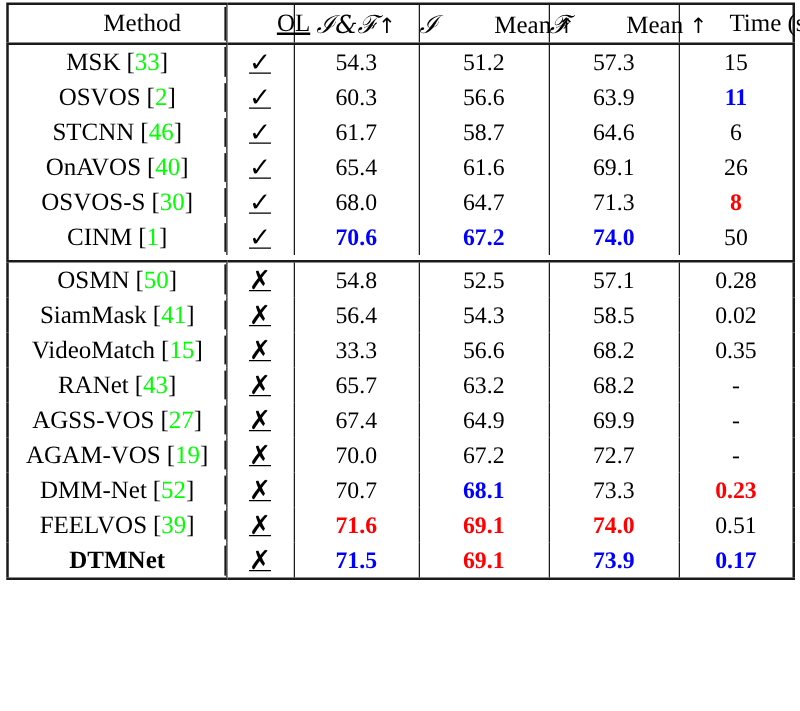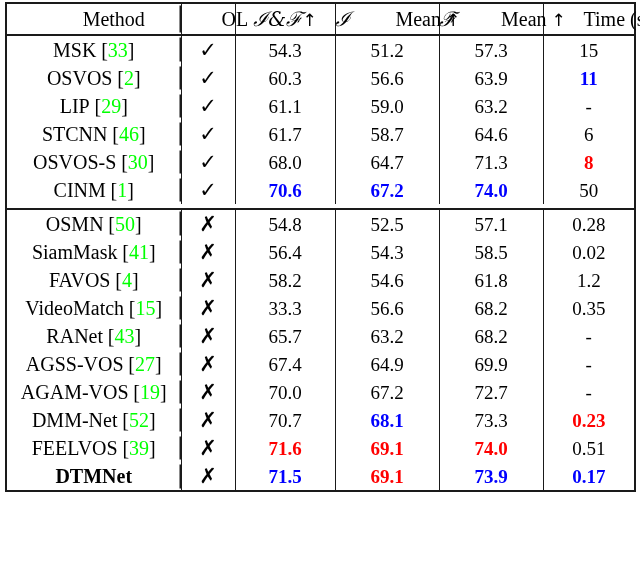--- a/index.html
+++ b/index.html
@@ -44,21 +44,21 @@
   
   col.c-method { width: 175px; }
   col.c-ol     { width: 54px; }
   col.c-jf     { width: 100px; }
   col.c-jm     { width: 104px; }
   col.c-fm     { width: 104px; }
   col.c-time   { width: 92px; }
 
   
   .sep-left  { border-left: 1.5px solid #1a1a1a; }
-  .dbl-left  { border-left: 1.5px solid #1a1a1a; box-shadow: -4px 0 0 -2.5px #1a1a1a; }
+  .dbl-left  { border-left: 1.5px solid #1a1a1a; box-shadow: -4px 0 0 -2.5px #1a1a1a; text-decoration: underline; }
 
   thead tr.header-row th {
     border-top: 2.5px solid #1a1a1a;
     border-bottom: 1.5px solid #1a1a1a;
     height: 30px;
     font-size: 20px;
   }
   tr.section-end td {
     border-bottom: 2px solid #1a1a1a;
   }
@@ -132,36 +132,36 @@
         </tr>
         <tr>
           <td><span class="method-name">OSVOS</span> <span class="method-name">[<span class="cite">2</span>]</span></td>
           <td class="dbl-left"><span class="mark">✓</span></td>
           <td class="sep-left"><span>60.3</span></td>
           <td class="sep-left"><span>56.6</span></td>
           <td class="sep-left"><span>63.9</span></td>
           <td class="sep-left"><span class="blue">11</span></td>
         </tr>
         <tr>
-          <td><span class="method-name">LIP</span> <span class="method-name">[<span class="cite">29</span>]</span></td>
-          <td class="dbl-left"><span class="mark">✓</span></td>
-          <td class="sep-left"><span>61.1</span></td>
-          <td class="sep-left"><span>59.0</span></td>
-          <td class="sep-left"><span>63.2</span></td>
-          <td class="sep-left"><span>-</span></td>
-        </tr>
-        <tr>
           <td><span class="method-name">STCNN</span> <span class="method-name">[<span class="cite">46</span>]</span></td>
           <td class="dbl-left"><span class="mark">✓</span></td>
           <td class="sep-left"><span>61.7</span></td>
           <td class="sep-left"><span>58.7</span></td>
           <td class="sep-left"><span>64.6</span></td>
           <td class="sep-left"><span>6</span></td>
         </tr>
         <tr>
+          <td><span class="method-name">OnAVOS</span> <span class="method-name">[<span class="cite">40</span>]</span></td>
+          <td class="dbl-left"><span class="mark">✓</span></td>
+          <td class="sep-left"><span>65.4</span></td>
+          <td class="sep-left"><span>61.6</span></td>
+          <td class="sep-left"><span>69.1</span></td>
+          <td class="sep-left"><span>26</span></td>
+        </tr>
+        <tr>
           <td><span class="method-name">OSVOS-S</span> <span class="method-name">[<span class="cite">30</span>]</span></td>
           <td class="dbl-left"><span class="mark">✓</span></td>
           <td class="sep-left"><span>68.0</span></td>
           <td class="sep-left"><span>64.7</span></td>
           <td class="sep-left"><span>71.3</span></td>
           <td class="sep-left"><span class="red">8</span></td>
         </tr>
         <tr>
           <td><span class="method-name">CINM</span> <span class="method-name">[<span class="cite">1</span>]</span></td>
           <td class="dbl-left"><span class="mark">✓</span></td>
@@ -183,28 +183,20 @@
         </tr>
         <tr>
           <td><span class="method-name">SiamMask</span> <span class="method-name">[<span class="cite">41</span>]</span></td>
           <td class="dbl-left"><span class="mark">✗</span></td>
           <td class="sep-left"><span>56.4</span></td>
           <td class="sep-left"><span>54.3</span></td>
           <td class="sep-left"><span>58.5</span></td>
           <td class="sep-left"><span>0.02</span></td>
         </tr>
         <tr>
-          <td><span class="method-name">FAVOS</span> <span class="method-name">[<span class="cite">4</span>]</span></td>
-          <td class="dbl-left"><span class="mark">✗</span></td>
-          <td class="sep-left"><span>58.2</span></td>
-          <td class="sep-left"><span>54.6</span></td>
-          <td class="sep-left"><span>61.8</span></td>
-          <td class="sep-left"><span>1.2</span></td>
-        </tr>
-        <tr>
           <td><span class="method-name">VideoMatch</span> <span class="method-name">[<span class="cite">15</span>]</span></td>
           <td class="dbl-left"><span class="mark">✗</span></td>
           <td class="sep-left"><span>33.3</span></td>
           <td class="sep-left"><span>56.6</span></td>
           <td class="sep-left"><span>68.2</span></td>
           <td class="sep-left"><span>0.35</span></td>
         </tr>
         <tr>
           <td><span class="method-name">RANet</span> <span class="method-name">[<span class="cite">43</span>]</span></td>
           <td class="dbl-left"><span class="mark">✗</span></td>

